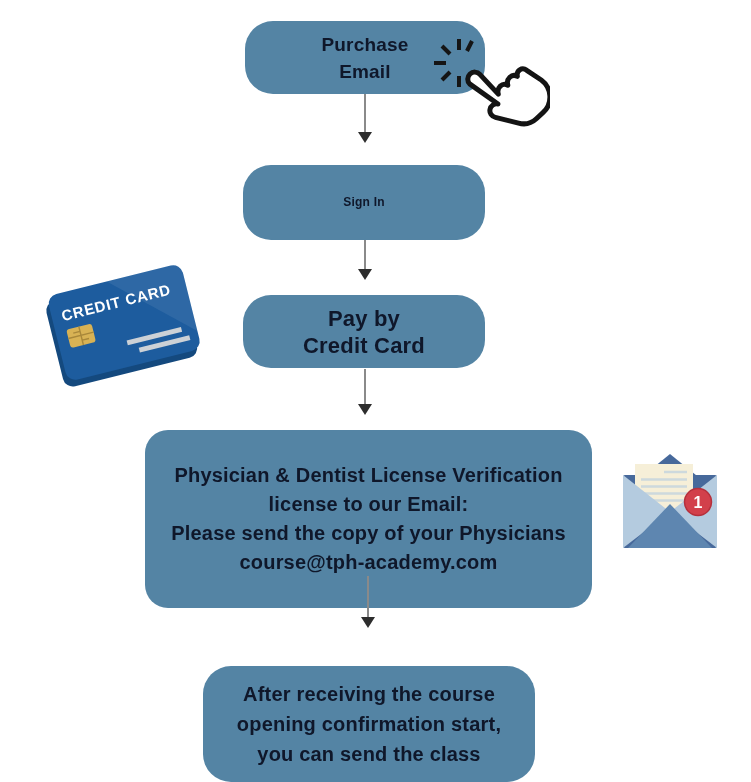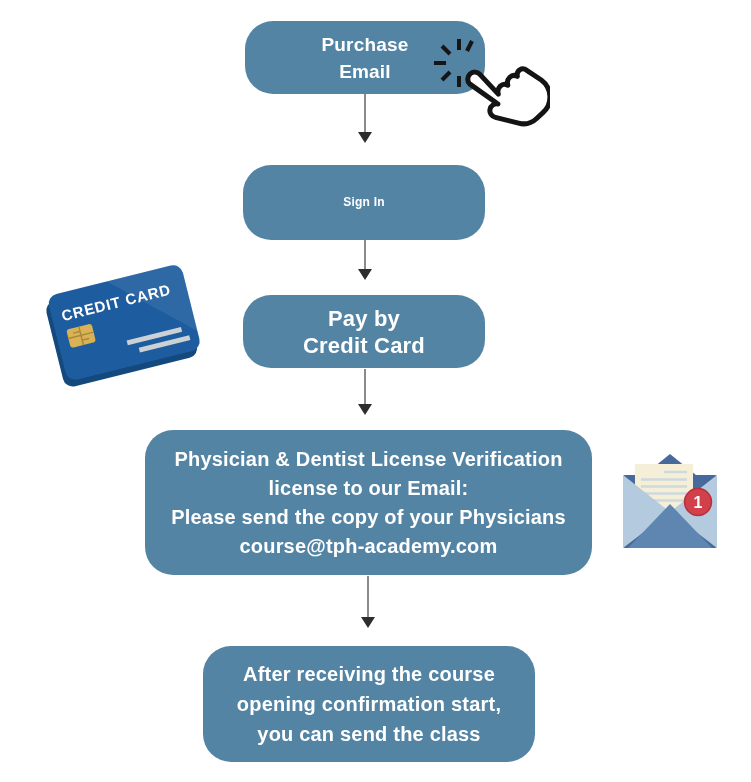--- a/index.html
+++ b/index.html
@@ -1,30 +1,30 @@
 <!DOCTYPE html>
 <html><head>
 <meta charset="utf-8">
 <style>
   html,body { margin:0; padding:0; background:#ffffff; }
   .stage {
     position:relative; width:751px; height:782px; background:#ffffff;
     font-family:"Liberation Sans", sans-serif; overflow:hidden;
   }
   .box {
-    position:absolute; background:#5484A4; border-radius:28px; color:#ffffff;
+    position:absolute; background:#5484A4; border-radius:28px; color:#0f172a;
     display:flex; flex-direction:column; align-items:center; justify-content:center;
     text-align:center; font-weight:bold; letter-spacing:0.2px;
   }
   .box span { display:block; }
   #box1 { left:245px; top:21px;  width:240px; height:73px;  font-size:19px; line-height:27px; }
   #box2 { left:243px; top:165px; width:242px; height:75px;  font-size:12px; line-height:27px; }
   #box3 { left:243px; top:295px; width:242px; height:73px;  font-size:22px; line-height:27px; }
-  #box4 { left:145px; top:430px; width:447px; height:145px; font-size:20px; line-height:29px; }
-  #box5 { left:203px; top:646px; width:332px; height:116px; font-size:20px; line-height:30px; }
+  #box4 { left:145px; top:430px; width:447px; height:178px; font-size:20px; line-height:29px;border-radius:23px; }
+  #box5 { left:203px; top:666px; width:332px; height:116px; font-size:20px; line-height:30px; }
   .arrow { position:absolute; width:2px; background:#8A8A8A; }
   .arrow::after {
     content:""; position:absolute; left:-6px; top:100%;
     border-left:7px solid transparent; border-right:7px solid transparent;
     border-top:11px solid #2D2D2D;
   }
   #a1 { left:364px; top:94px;  height:38px; }
   #a2 { left:364px; top:240px; height:29px; }
   #a3 { left:364px; top:369px; height:35px; }
   #a4 { left:367px; top:576px; height:41px; }

